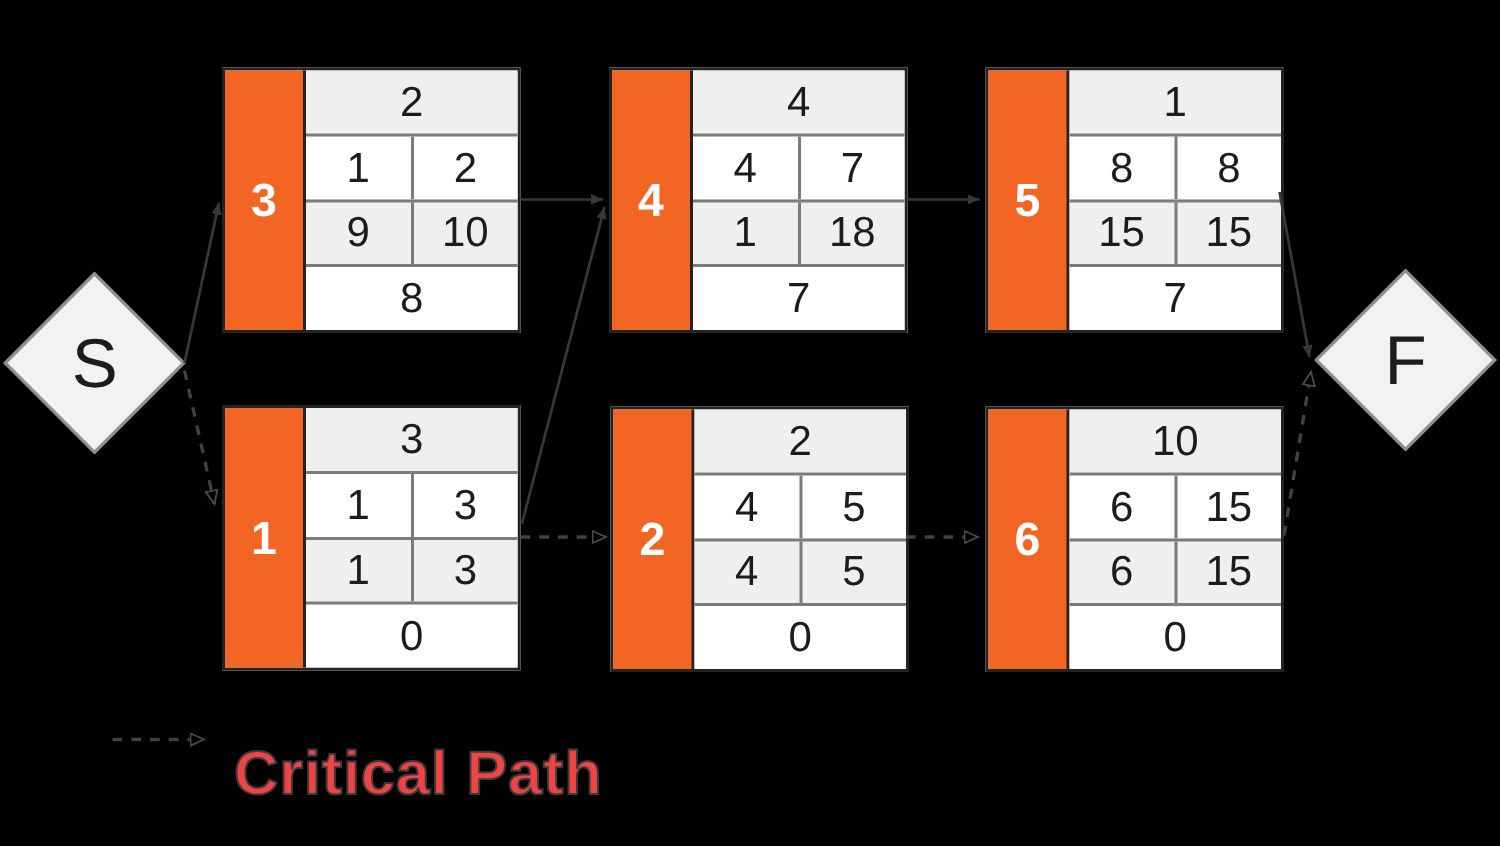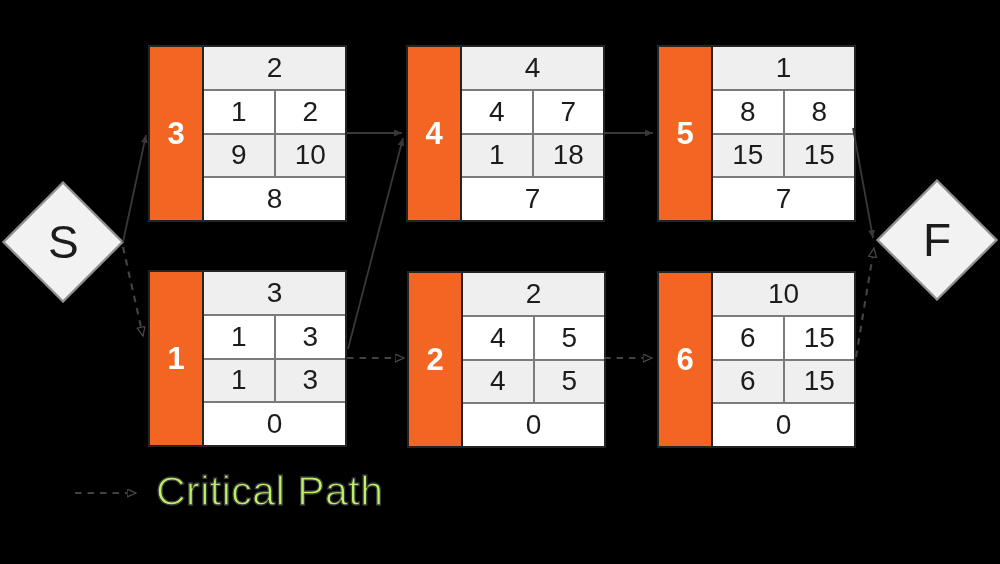--- a/index.html
+++ b/index.html
@@ -68,23 +68,23 @@
     display:flex;align-items:center;justify-content:center;
   }
   .diamond .lbl{
     transform:rotate(-45deg);
     font-size:46px;color:var(--text-dark,#1c1c1c);
   }
   .diamond.start{left:20px;top:199px;}
   .diamond.finish{left:894px;top:197px;}
   
   .legend-label{
-    position:absolute;left:156px;top:468px;
-    font-size:41px;font-weight:400;letter-spacing:0.5px;
-    color:#bef264;
+    position:absolute;left:156px;top:492px;
+    font-size:41px;font-weight:700;letter-spacing:0.5px;
+    color:#ef4444;
     -webkit-text-stroke:1.3px #3a3a3a;
     text-shadow:0 0 1px #2c2c2c;
     z-index:2;
   }
 </style>
 </head>
 <body>
 
 <div class="canvas">
 

